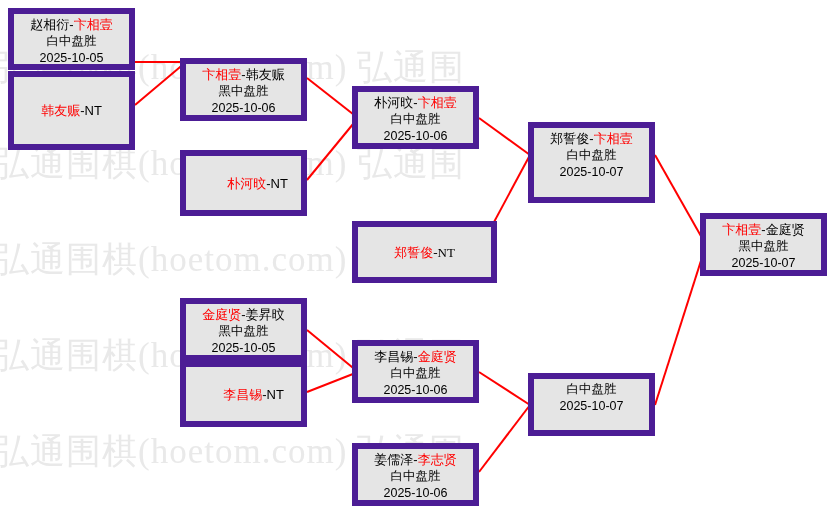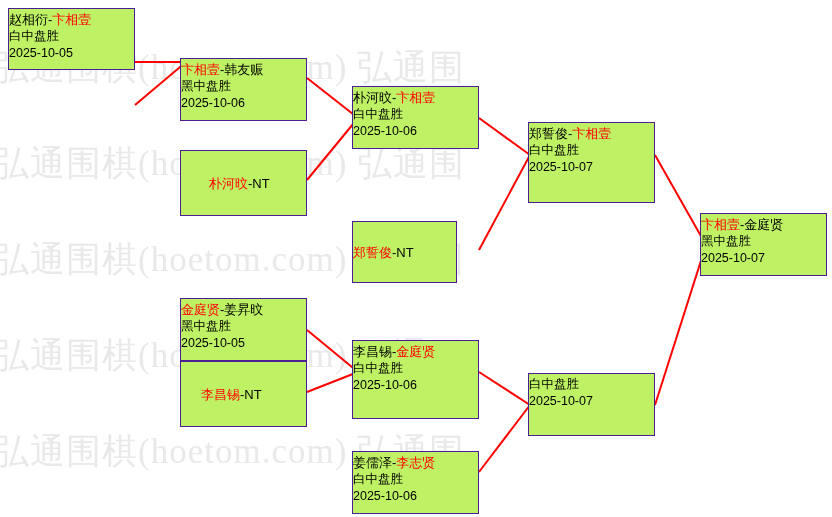--- a/index.html
+++ b/index.html
@@ -44,23 +44,24 @@
     top: 0;
     width: 832px;
     height: 517px;
     z-index: 1;
     pointer-events: none;
   }
   
   .node {
     position: absolute;
     box-sizing: border-box;
-    border: 1px solid #4c1d95;
-    background: #bef264;
+    border: 6px solid #4c1d95;
+    background: #e5e5e5;
     z-index: 2;
+    text-align: center;
     font-size: 12.5px;
     line-height: 17px;
     color: #000000;
     padding-top: 2px;
     overflow: hidden;
   }
   .node .row {
     white-space: nowrap;
   }
   .node .players {
@@ -111,64 +112,67 @@
       <path d="M655,405 L706,245"></path>
     </g>
   </svg>
 
   <div class="node" style="left:8px; top:8px; width:127px; height:62px;">
     <div class="row players"><span class="blk">赵相衍</span><span>-</span><span class="red">卞相壹</span></div>
     <div class="row">白中盘胜</div>
     <div class="row">2025-10-05</div>
   </div>
 
+  <div class="node center-v" style="left:8px; top:71px; width:127px; height:79px;">
+    <div class="row players"><span class="red">韩友赈</span><span>-</span><span class="blk">NT</span></div>
+  </div>
 
   <div class="node" style="left:180px; top:46px; width:127px; height:63px;margin-top:12px;">
     <div class="row players"><span class="red">卞相壹</span><span>-</span><span class="blk">韩友赈</span></div>
     <div class="row">黑中盘胜</div>
     <div class="row">2025-10-06</div>
   </div>
 
   <div class="node center-v" style="left:180px; top:150px; width:127px; height:66px;padding-left:28px;">
     <div class="row players"><span class="red">朴河旼</span><span>-</span><span class="blk">NT</span></div>
   </div>
 
   <div class="node" style="left:352px; top:86px; width:127px; height:63px;">
     <div class="row players"><span class="blk">朴河旼</span><span>-</span><span class="red">卞相壹</span></div>
     <div class="row">白中盘胜</div>
     <div class="row">2025-10-06</div>
   </div>
 
-  <div class="node center-v" style="left:352px; top:221px; width:105px; height:62px;">
+  <div class="node center-v" style="left:352px; top:221px; width:145px; height:62px;font-family:Liberation Serif, serif;">
     <div class="row players"><span class="red">郑誓俊</span><span>-</span><span class="blk">NT</span></div>
   </div>
 
   <div class="node" style="left:528px; top:122px; width:127px; height:81px;">
     <div class="row players"><span class="blk">郑誓俊</span><span>-</span><span class="red">卞相壹</span></div>
     <div class="row">白中盘胜</div>
     <div class="row">2025-10-07</div>
   </div>
 
   <div class="node" style="left:180px; top:298px; width:127px; height:63px;">
     <div class="row players"><span class="red">金庭贤</span><span>-</span><span class="blk">姜昇旼</span></div>
     <div class="row">黑中盘胜</div>
     <div class="row">2025-10-05</div>
   </div>
 
   <div class="node center-v" style="left:180px; top:361px; width:127px; height:66px;padding-left:20px;">
     <div class="row players"><span class="red">李昌锡</span><span>-</span><span class="blk">NT</span></div>
   </div>
 
-  <div class="node" style="left:352px; top:340px; width:127px; height:79px;">
+  <div class="node" style="left:352px; top:340px; width:127px; height:63px;">
     <div class="row players"><span class="blk">李昌锡</span><span>-</span><span class="red">金庭贤</span></div>
     <div class="row">白中盘胜</div>
     <div class="row">2025-10-06</div>
   </div>
 
-  <div class="node" style="left:352px; top:443px; width:127px; height:63px;margin-top:8px;">
+  <div class="node" style="left:352px; top:443px; width:127px; height:63px;">
     <div class="row players"><span class="blk">姜儒泽</span><span>-</span><span class="red">李志贤</span></div>
     <div class="row">白中盘胜</div>
     <div class="row">2025-10-06</div>
   </div>
 
   <div class="node" style="left:528px; top:373px; width:127px; height:63px;">
     <div class="row">白中盘胜</div>
     <div class="row">2025-10-07</div>
   </div>
 

